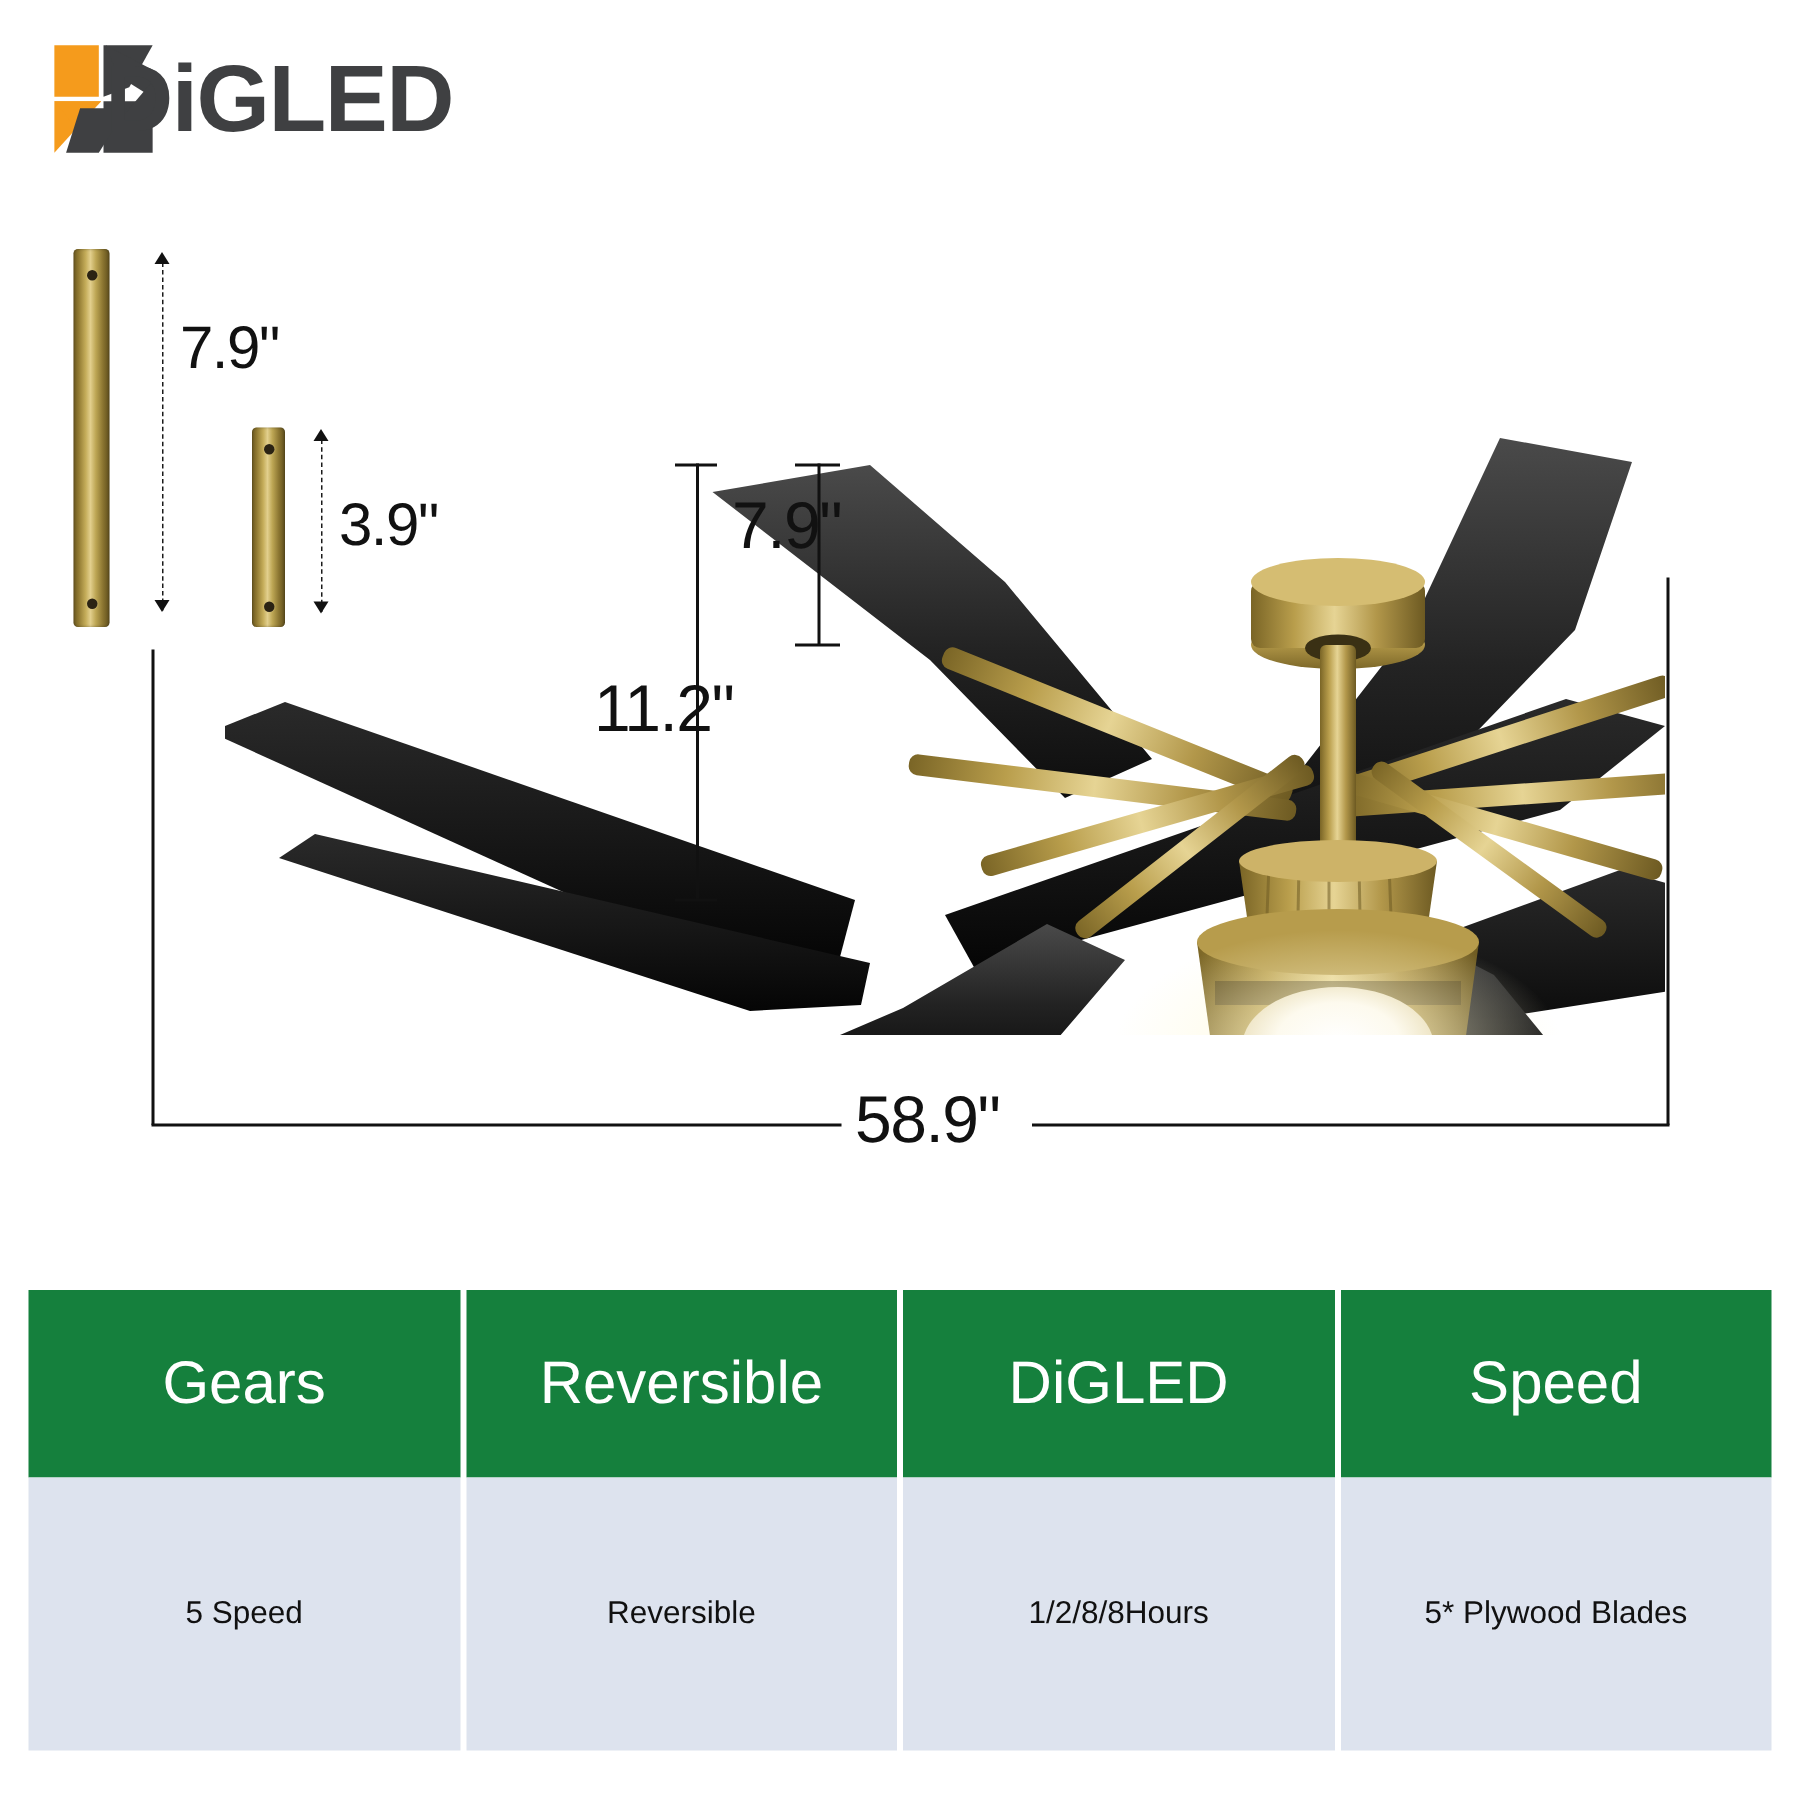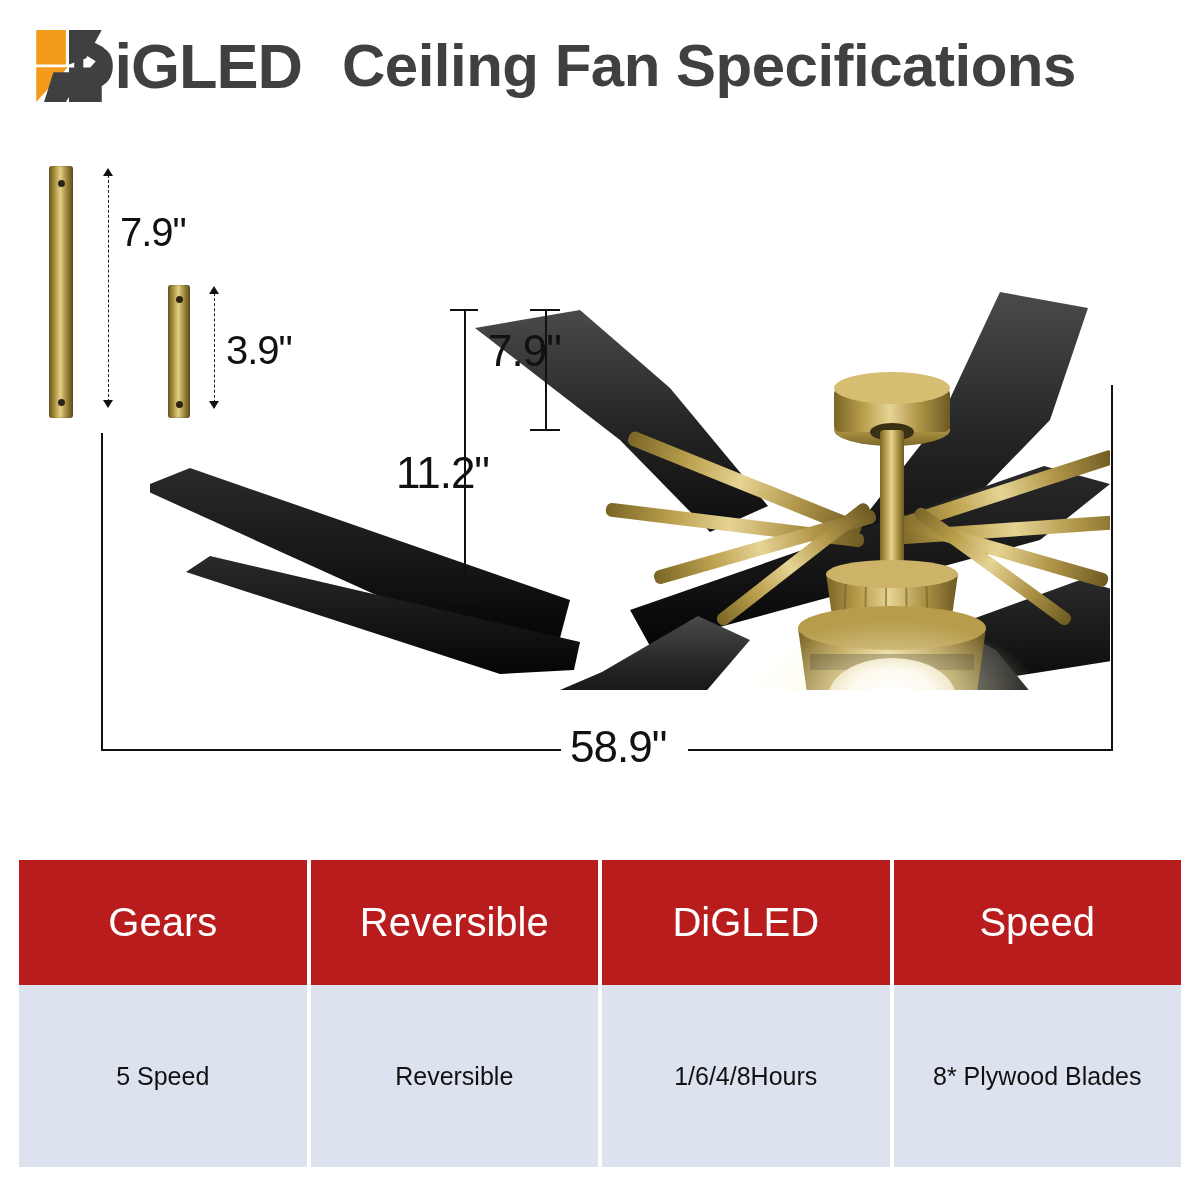--- a/index.html
+++ b/index.html
@@ -125,33 +125,33 @@
   
   #spec-table {
     position: absolute;
     left: 15px; top: 860px;
     width: 1170px;
     border-collapse: separate;
     border-spacing: 4px 0;
     table-layout: fixed;
   }
   #spec-table th {
-    background: #b91c1c;
+    background: #15803d;
     color: #ffffff;
     font-size: 40px;
     font-weight: normal;
     height: 125px;
     text-align: center;
     vertical-align: middle;
     padding: 0 4px;
   }
   #spec-table td {
     background: #dde3ee;
     color: #111111;
-    font-size: 25px;
+    font-size: 21px;
     font-weight: normal;
     height: 182px;
     text-align: center;
     vertical-align: middle;
     padding: 0 4px;
   }
 </style>
 </head>
 <body>
 
@@ -163,21 +163,20 @@
     <polygon points="8,52 48,52 26,74" fill="#F59B1C"></polygon>
     <polygon points="50,4 92,4 72,40 50,48" fill="#3F4042"></polygon>
     <polygon points="50,52 92,52 92,96 50,96" fill="#3F4042"></polygon>
     <polygon points="52,4 94,26 94,50 62,30" fill="#3F4042"></polygon>
     <polygon points="96,30 96,70 62,70" fill="#3F4042"></polygon>
     <polygon points="30,58 70,58 46,96 18,96" fill="#3F4042"></polygon>
   </svg>
 
   <div id="logo-word">DiGLED</div>
 
-  <div id="page-title">Ceiling Fan Specifications</div>
 </div>
 
 <div id="illustration">
 
   <div class="rod" style="left:49px; top:36px; width:24px; height:252px;">
     <div class="rod-hole" style="top:14px;"></div>
     <div class="rod-hole" style="bottom:12px;"></div>
   </div>
   <div class="dimline-v" style="left:108px; top:45px; height:232px;"></div>
   <div class="arrow-up" style="left:103px; top:38px;"></div>
@@ -304,17 +303,17 @@
       <th>Gears</th>
       <th>Reversible</th>
       <th>DiGLED</th>
       <th>Speed</th>
     </tr>
   </thead>
   <tbody>
     <tr>
       <td>5 Speed</td>
       <td>Reversible</td>
-      <td>1/6/4/8Hours</td>
-      <td>8* Plywood Blades</td>
+      <td>1/2/8/8Hours</td>
+      <td>5* Plywood Blades</td>
     </tr>
   </tbody>
 </table>
 
 </body></html>

